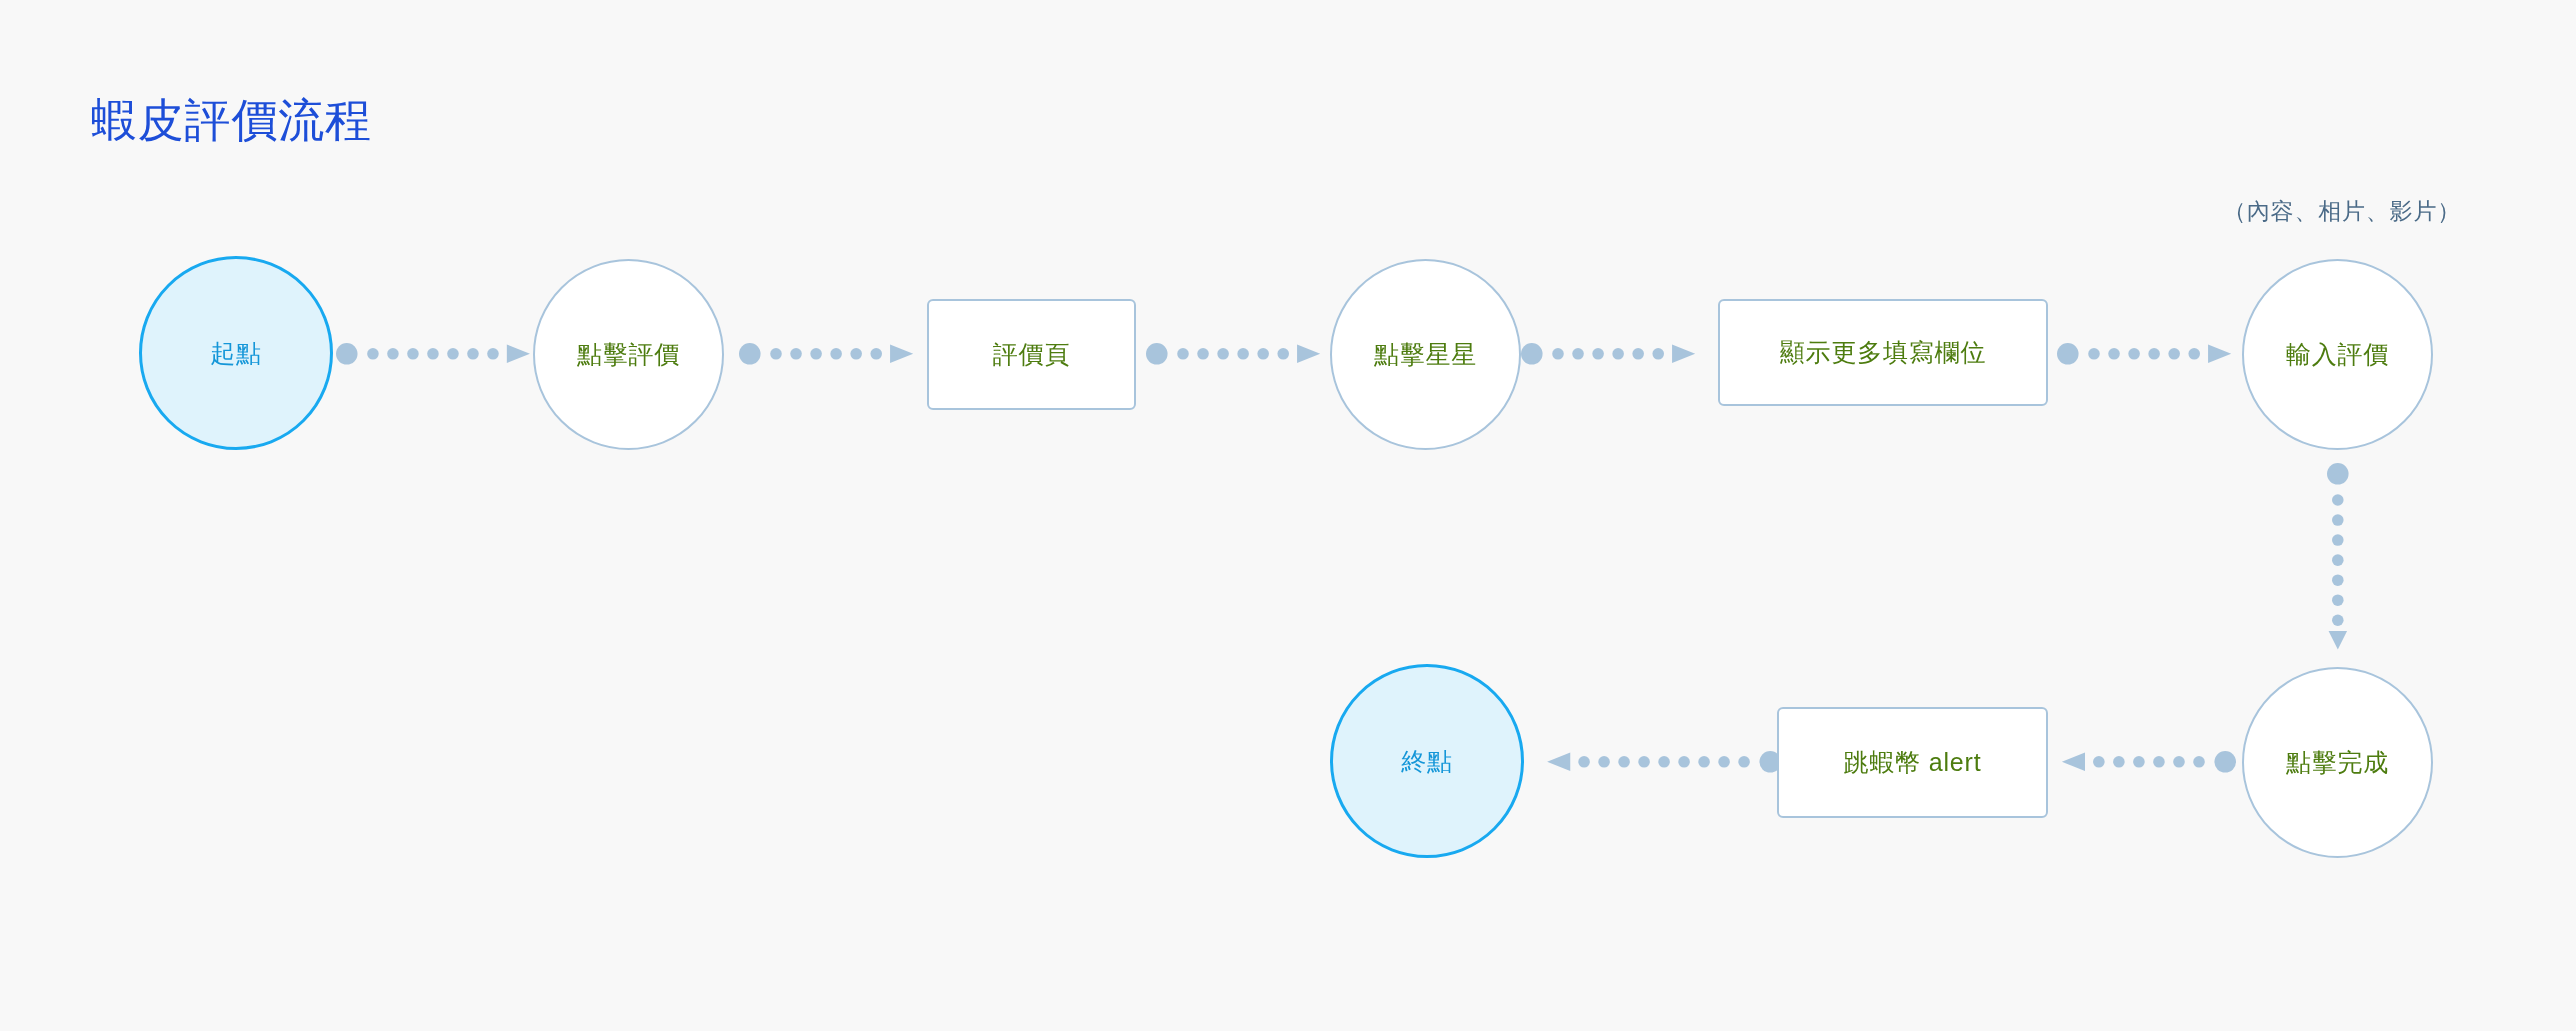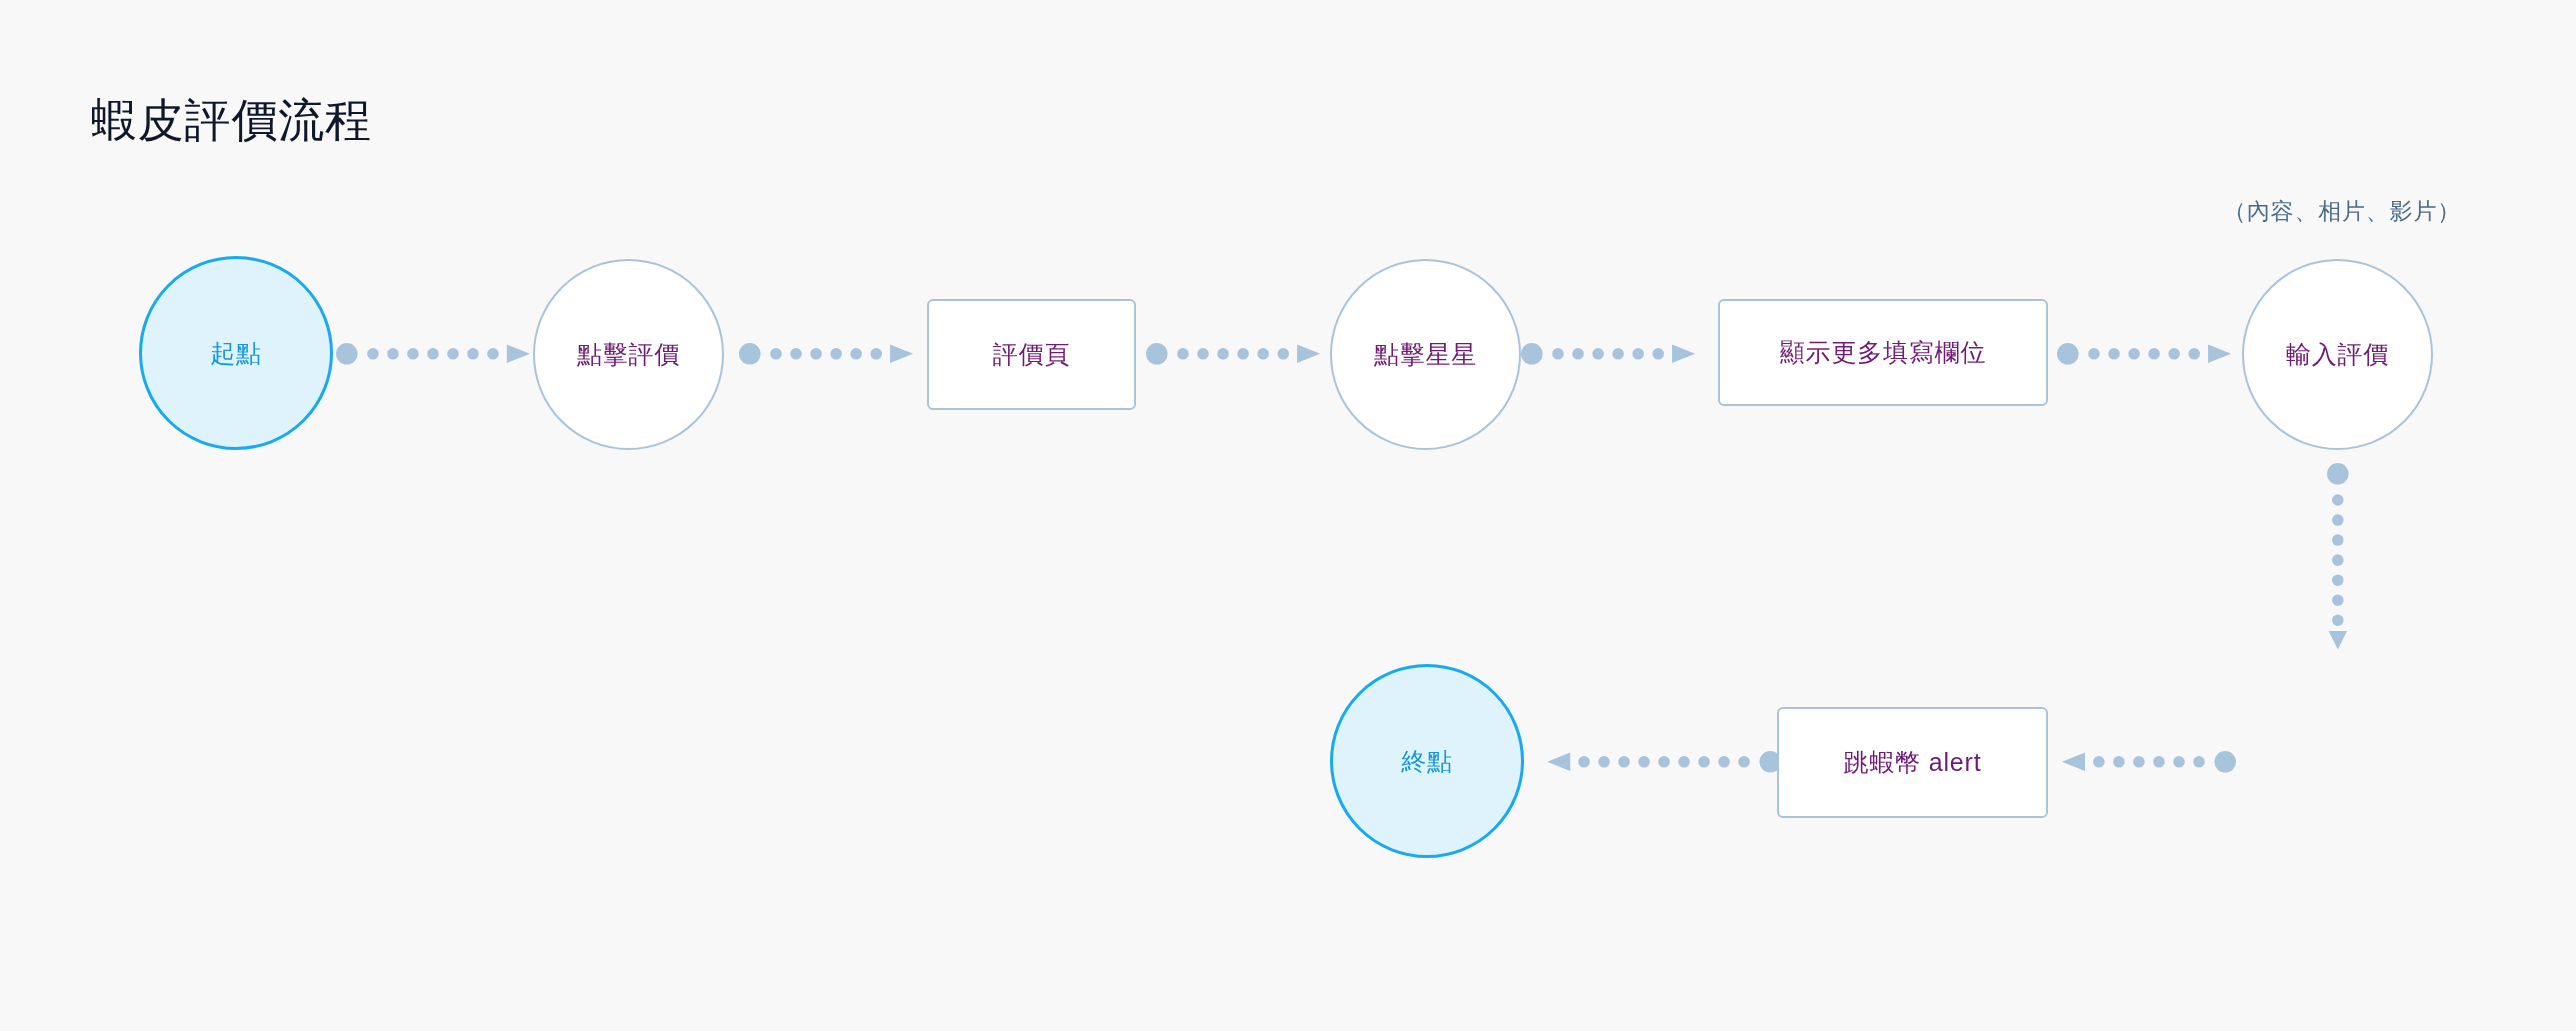--- a/index.html
+++ b/index.html
@@ -20,36 +20,36 @@
     height: 1032px;
   }
 
   
   .page-title {
     position: absolute;
     left: 91px;
     top: 95px;
     font-size: 46px;
     line-height: 1.1;
-    color: #0f172a;
+    color: #1d4ed8;
     letter-spacing: 0.8px;
     white-space: nowrap;
   }
 
   
   .node {
     position: absolute;
     box-sizing: border-box;
     display: flex;
     align-items: center;
     justify-content: center;
     text-align: center;
     background: #FFFFFF;
     border: 2.3px solid #A8C4DC;
-    color: #701a75;
+    color: #4d7c0f;
     font-size: 25px;
     letter-spacing: 0.8px;
     white-space: nowrap;
   }
   .node.circle {
     border-radius: 50%;
   }
   .node.rect {
     border-radius: 6px;
   }
@@ -212,20 +212,23 @@
   <div class="node rect" style="left:1718px; top:299px; width:330px; height:107px;">
     <span>顯示更多填寫欄位</span>
   </div>
 
   <div class="annotation" style="left:2223px; top:196px;">（內容、相片、影片）</div>
 
   <div class="node circle" style="left:2242px; top:259px; width:191px; height:191px;">
     <span>輸入評價</span>
   </div>
 
+  <div class="node circle" style="left:2242px; top:667px; width:191px; height:191px;">
+    <span>點擊完成</span>
+  </div>
 
   <div class="node rect" style="left:1777px; top:707px; width:271px; height:111px;">
     <span>跳蝦幣 alert</span>
   </div>
 
   <div class="node circle terminal" style="left:1330px; top:664px; width:194px; height:194px;">
     <span>終點</span>
   </div>
 
 </div>

